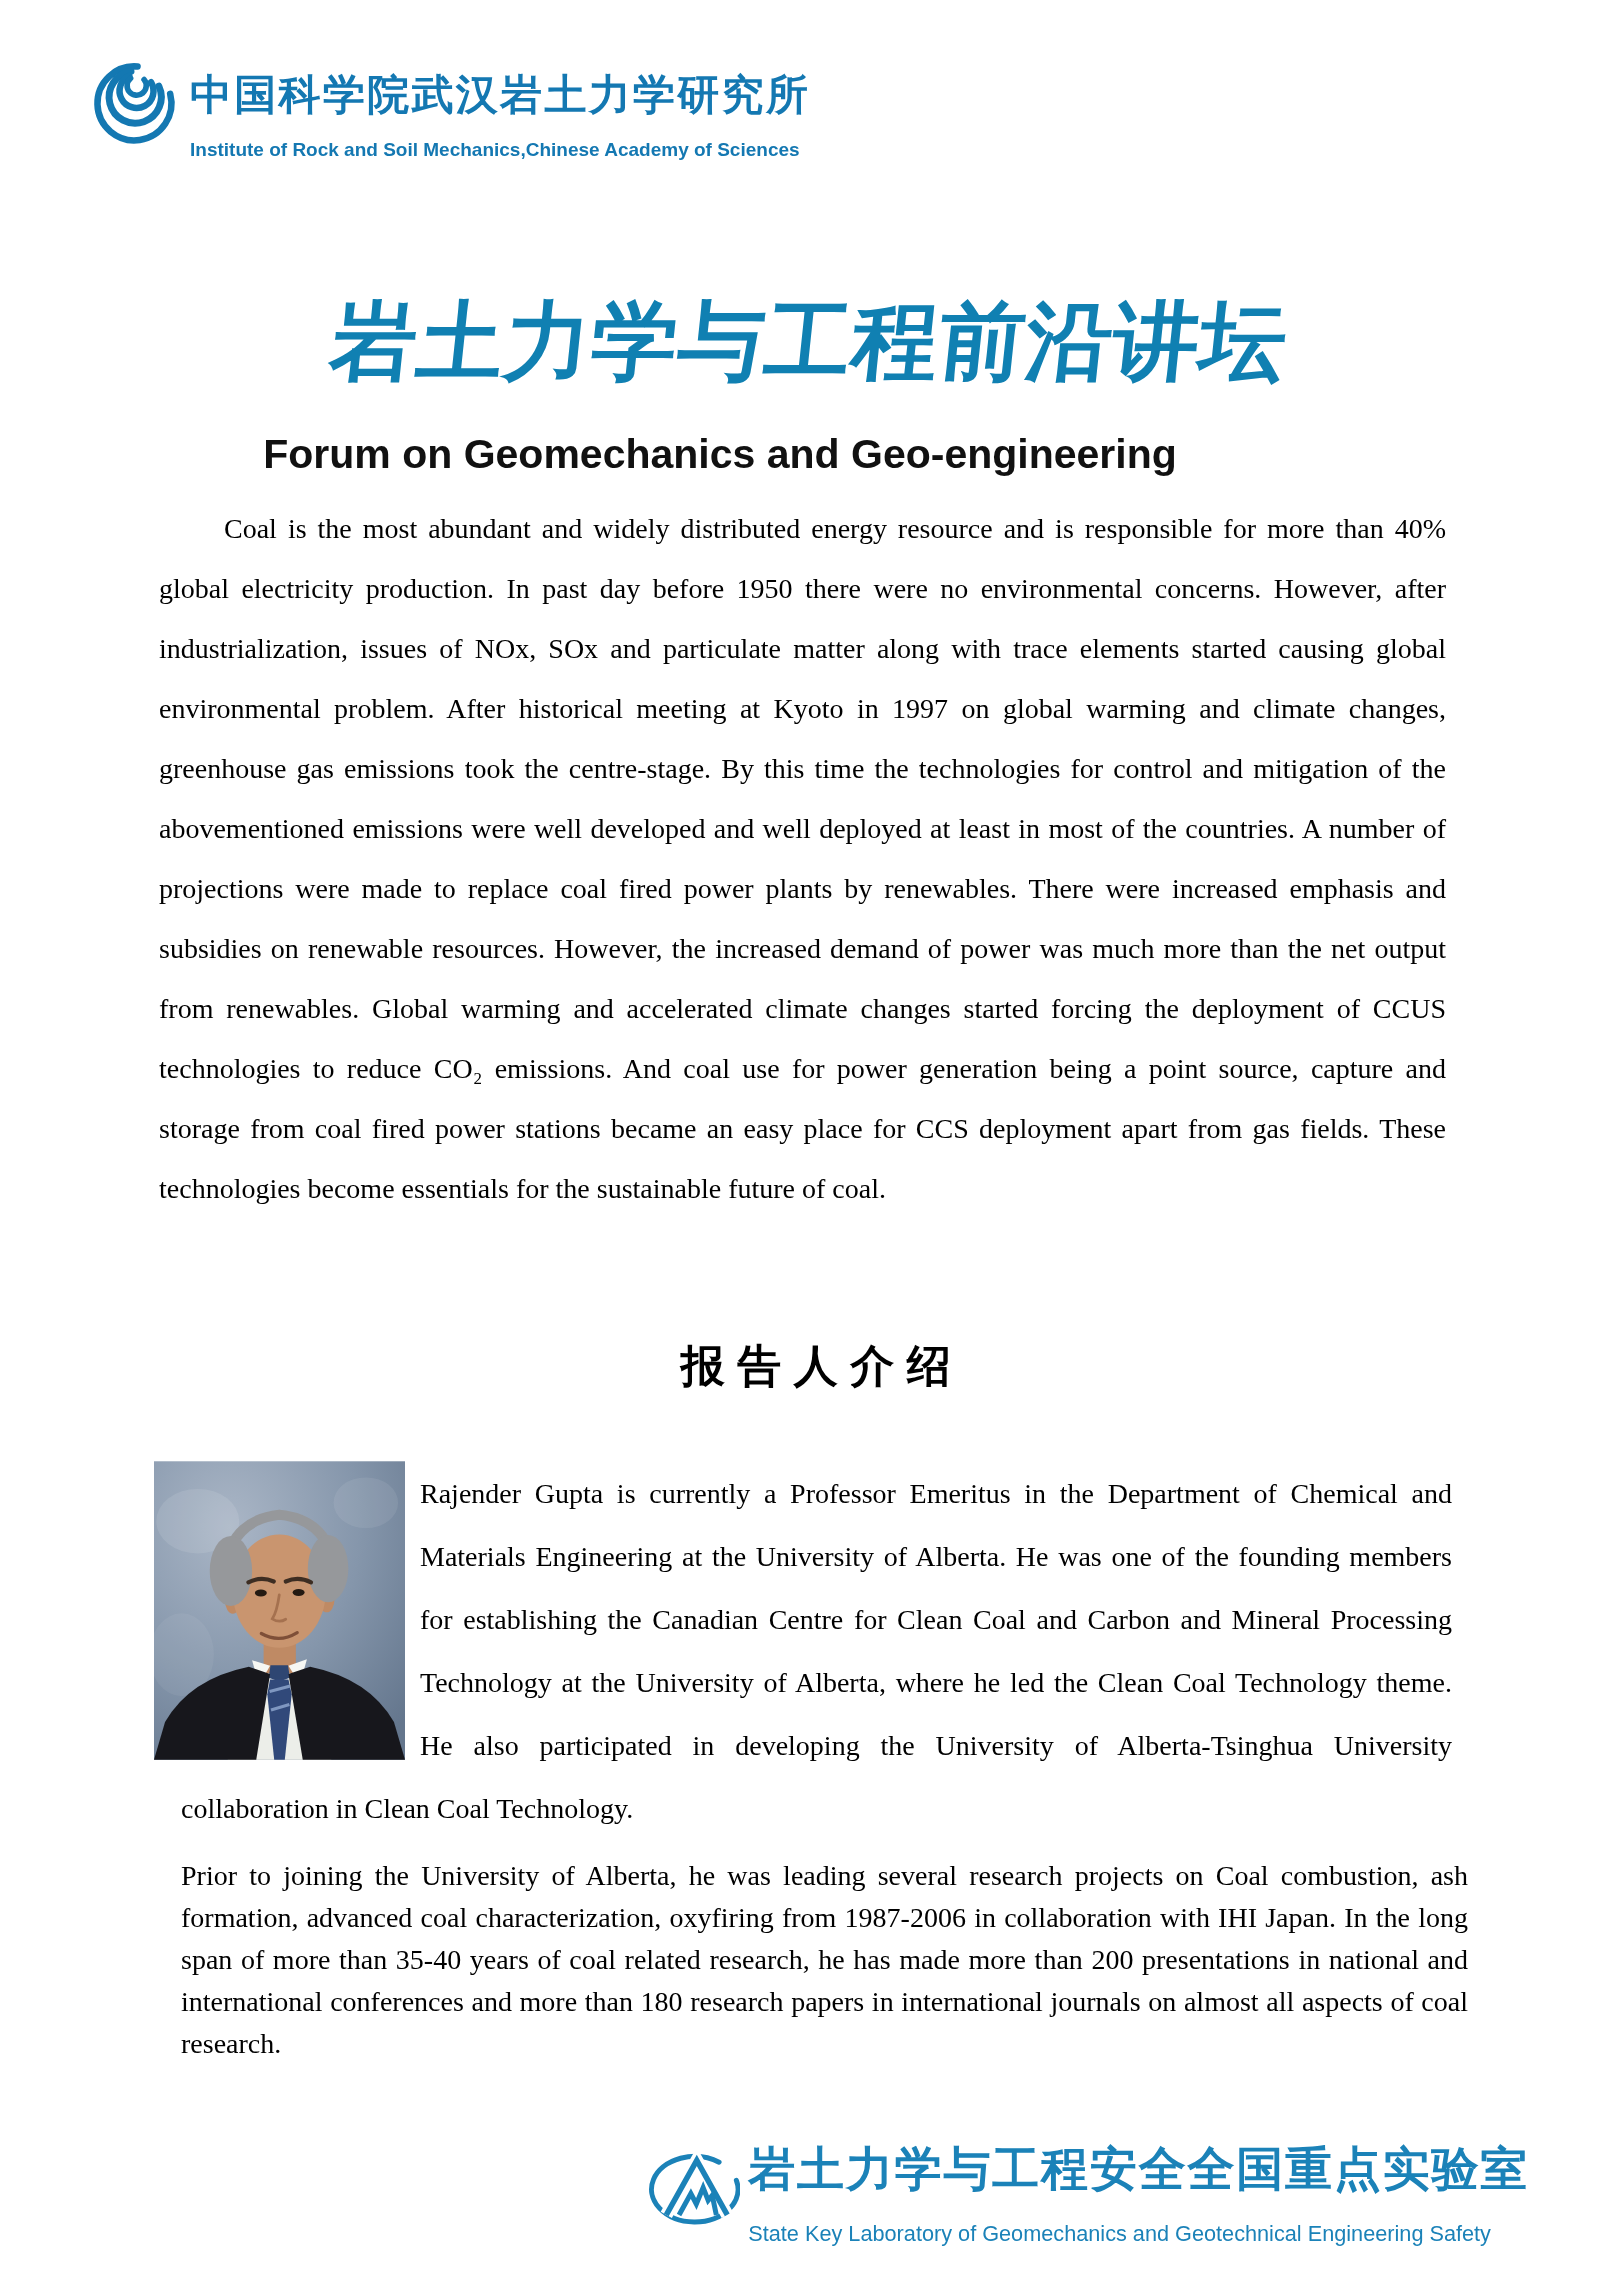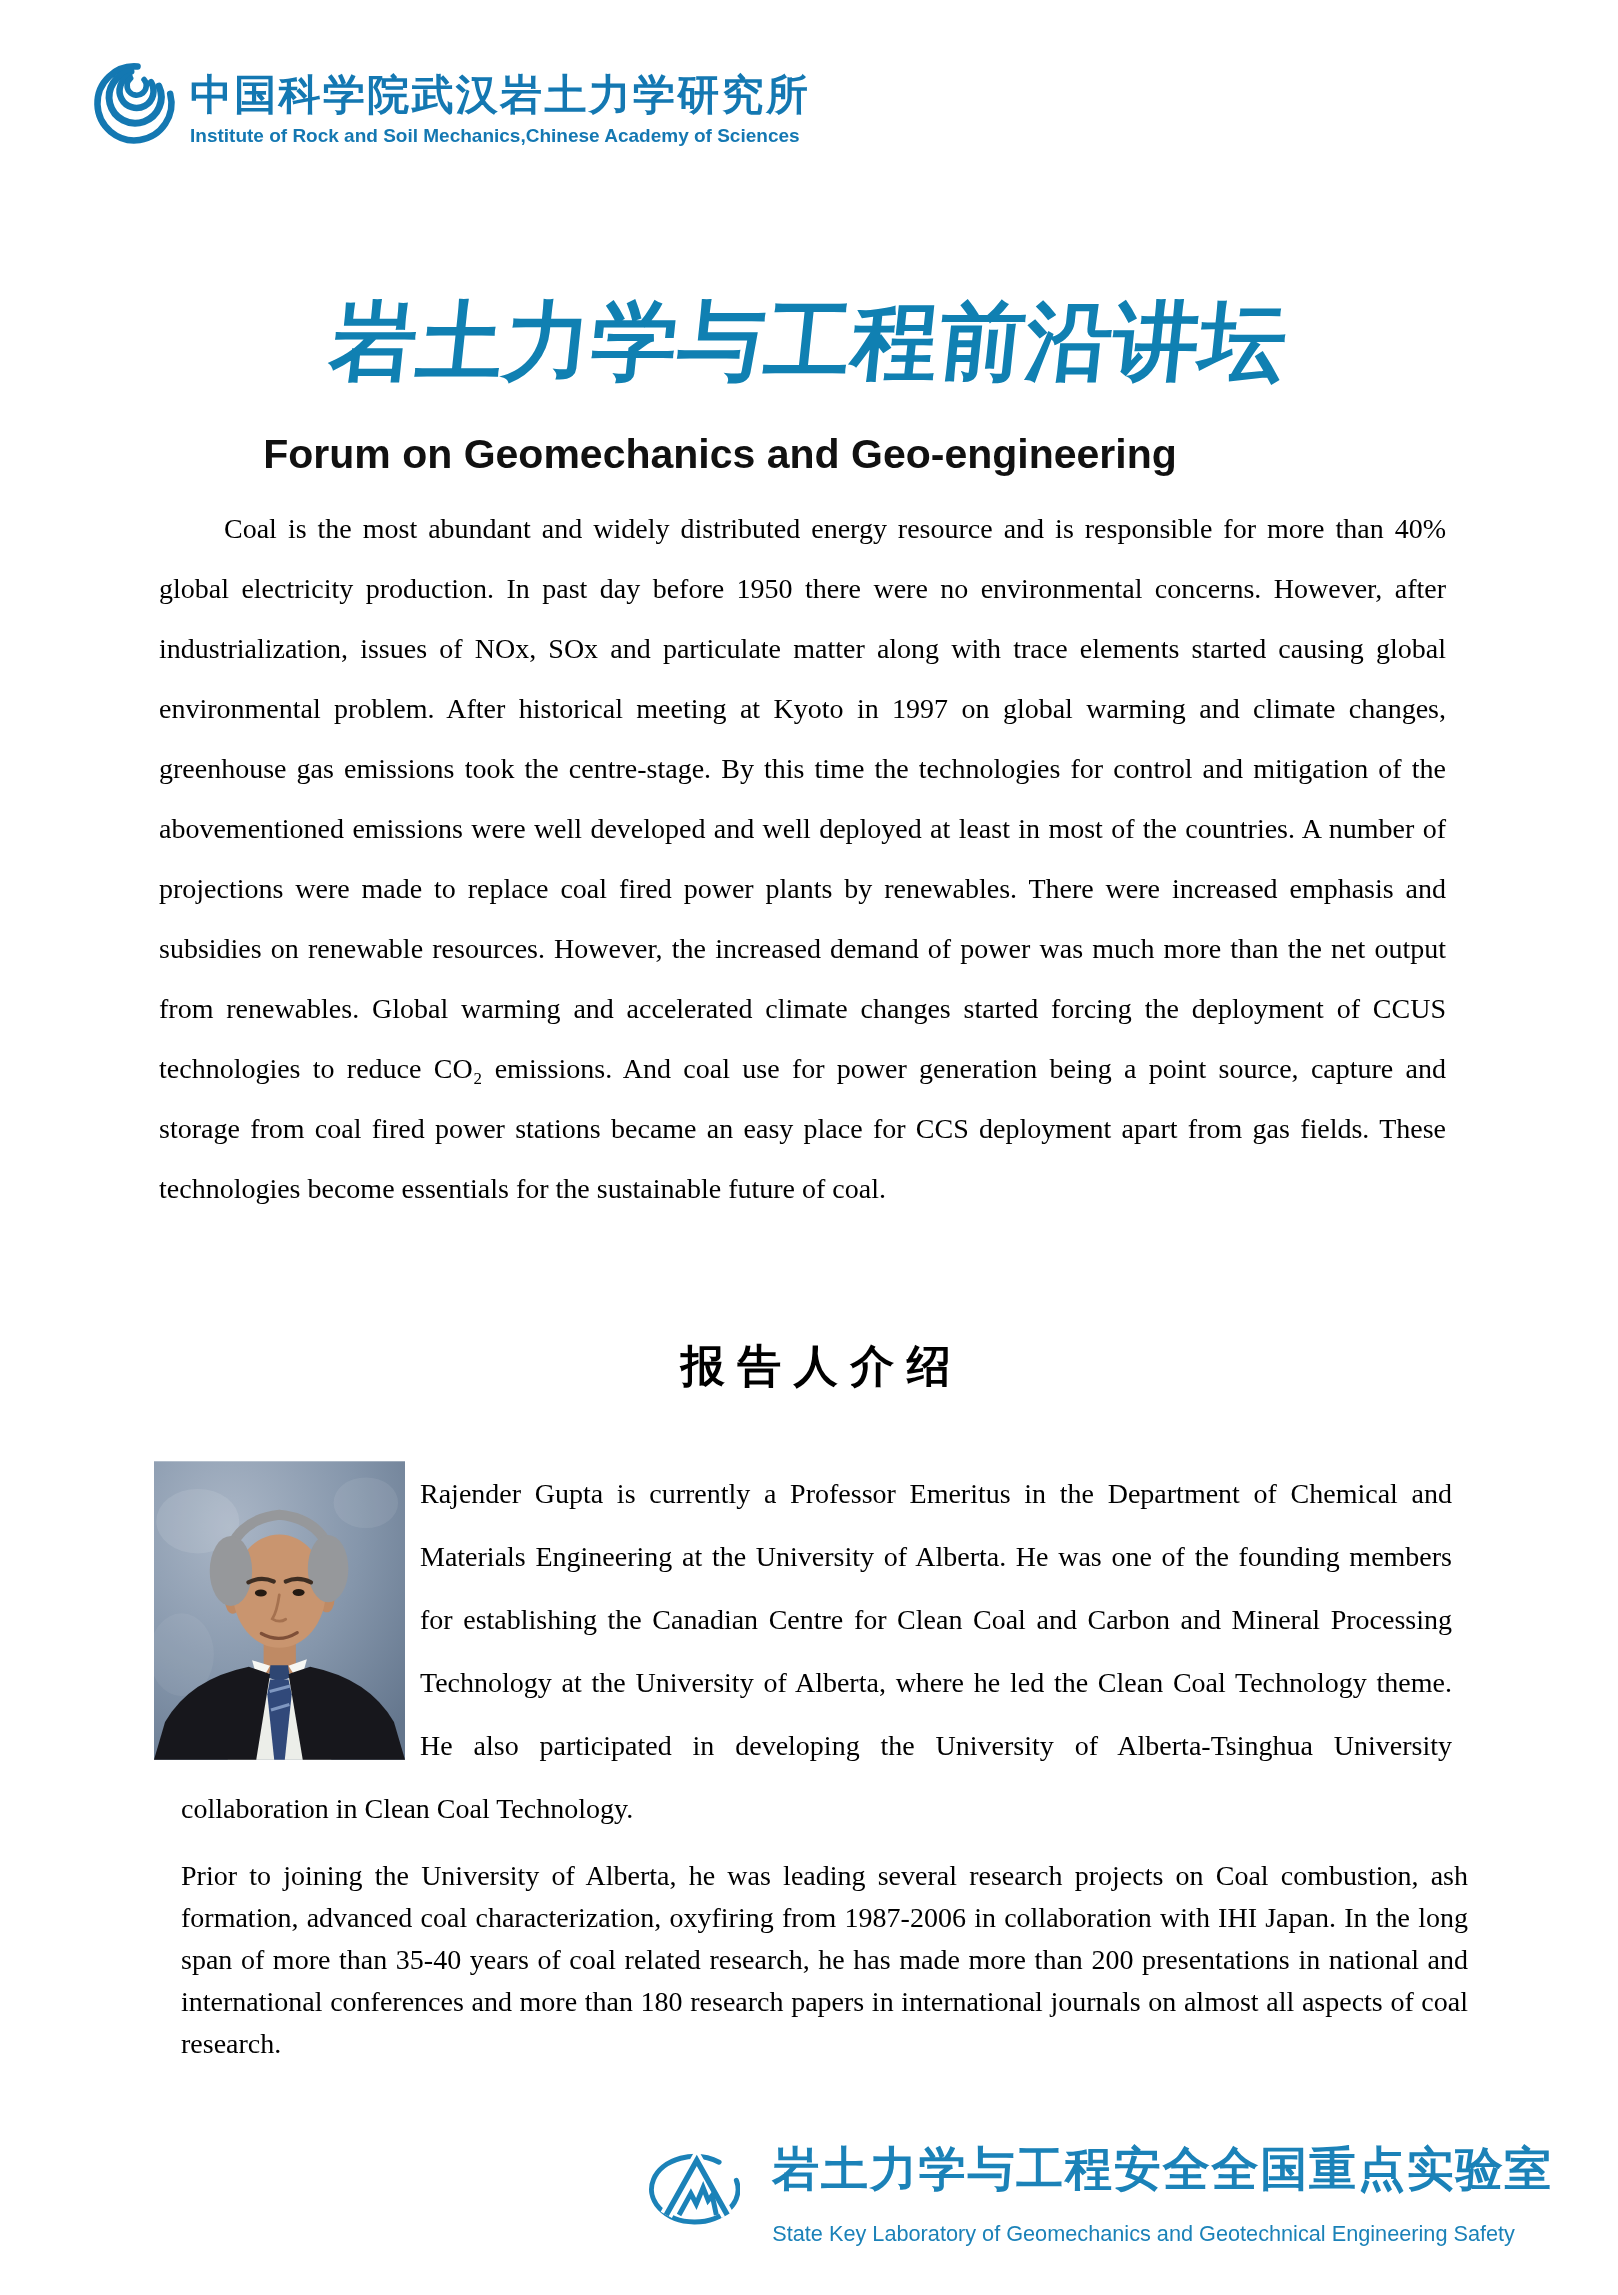--- a/index.html
+++ b/index.html
@@ -19,21 +19,21 @@
     position:absolute; left:91px; top:59px;
     display:flex; align-items:flex-start;
   }
   .header-logo .hl-icon{ width:87px; height:89px; flex:0 0 auto; }
   .hl-text{ margin-left:12px; padding-top:13px; font-family:"Liberation Sans","DejaVu Sans",sans-serif; }
   .hl-cn{
     font-size:42px; font-weight:bold; color:#1478b2;
     letter-spacing:2.3px; line-height:1.1; white-space:nowrap;
   }
   .hl-en{
-    margin-top:8px; font-size:19px; font-weight:bold; color:#1478b2;
+    margin-top:22px; font-size:19px; font-weight:bold; color:#1478b2;
     line-height:1.1; white-space:nowrap;
   }
 
   
   .main-title{
     position:absolute; left:0; top:288px; width:1618px;
     text-align:center;
   }
   .main-title span{
     display:inline-block;
@@ -84,21 +84,20 @@
   .bio2{
     position:absolute; left:173px; top:1847px; width:1287px;
     line-height:42px;
   }
 
   
   .footer-logo{
     position:absolute; left:649px; top:2142px;
     display:flex; align-items:flex-start;
     font-family:"Liberation Sans","DejaVu Sans",sans-serif;
-    gap:24px;
   }
   .footer-logo .fl-icon{ width:91px; height:88px; flex:0 0 auto; margin-top:2.8px; }
   .fl-text{ margin-left:8.3px; }
   .fl-cn{
     font-size:47px; font-weight:bold; color:#1b82b8;
     letter-spacing:1.8px; line-height:1.15; white-space:nowrap;
   }
   .fl-en{
     margin-top:26px; font-size:21.7px; font-weight:normal; color:#1b82b8;
     line-height:1.1; white-space:nowrap;

